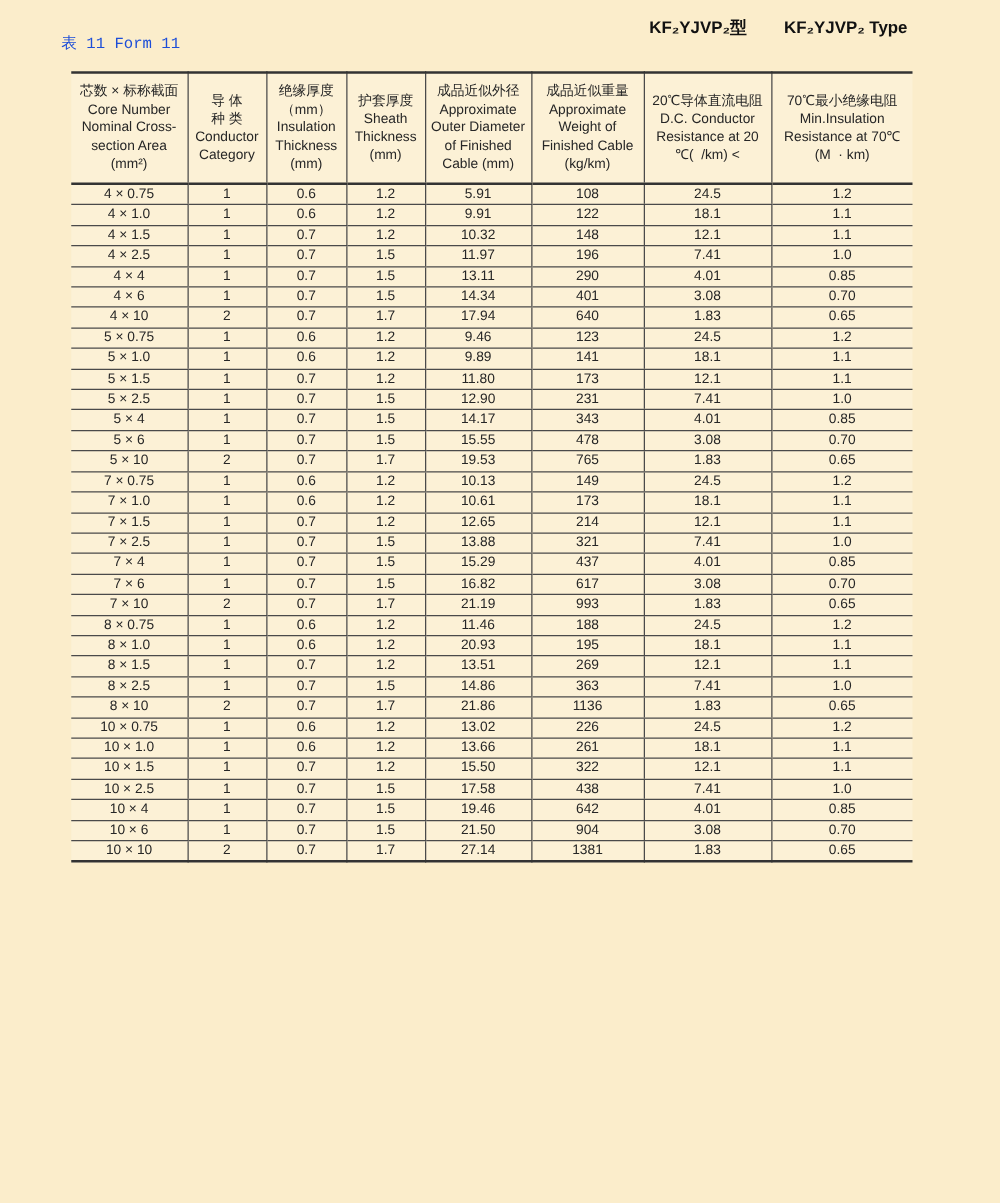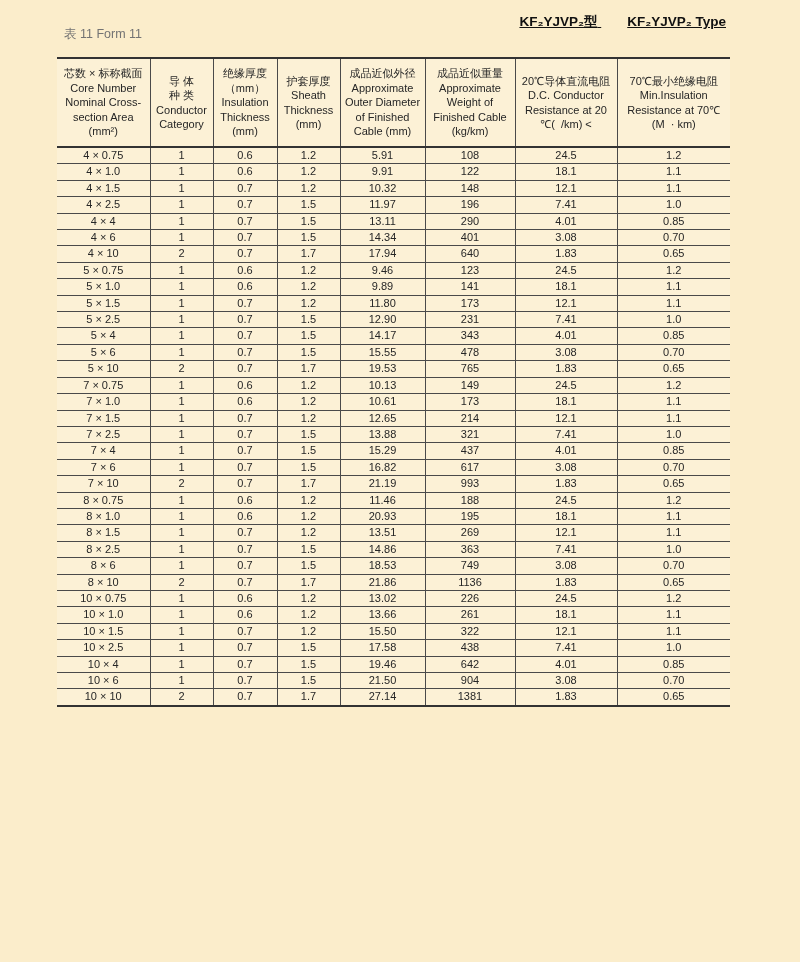--- a/index.html
+++ b/index.html
@@ -15,34 +15,34 @@
     position: relative;
     width: 800px;
     height: 962px;
     background: var(--page-bg);
     font-family: "Liberation Sans", sans-serif;
     color: var(--text);
     overflow: hidden;
   }
   .form-caption {
     position: absolute;
-    left: 64px;
+    left: 49px;
     top: 26px;
     font-size: 12.5px;
-    color: #737373;
+    color: #1d4ed8;
+    font-family: Liberation Mono, monospace;
   }
   .model-title {
     position: absolute;
     right: 74px;
     top: 13px;
     font-size: 13.5px;
     font-weight: bold;
     color: #111;
     white-space: nowrap;
-    text-decoration: underline;
   }
   .model-title .en { margin-left: 26px; }
   table.spec-table {
     position: absolute;
     left: 57px;
     top: 57px;
     width: 673px;
     border-collapse: collapse;
     table-layout: fixed;
     border-top: 2px solid var(--heavy-line);
@@ -383,30 +383,20 @@
           <td>8 × 2.5</td>
           <td>1</td>
           <td>0.7</td>
           <td>1.5</td>
           <td>14.86</td>
           <td>363</td>
           <td>7.41</td>
           <td>1.0</td>
         </tr>
         <tr>
-          <td>8 × 6</td>
-          <td>1</td>
-          <td>0.7</td>
-          <td>1.5</td>
-          <td>18.53</td>
-          <td>749</td>
-          <td>3.08</td>
-          <td>0.70</td>
-        </tr>
-        <tr>
           <td>8 × 10</td>
           <td>2</td>
           <td>0.7</td>
           <td>1.7</td>
           <td>21.86</td>
           <td>1136</td>
           <td>1.83</td>
           <td>0.65</td>
         </tr>
         <tr>

